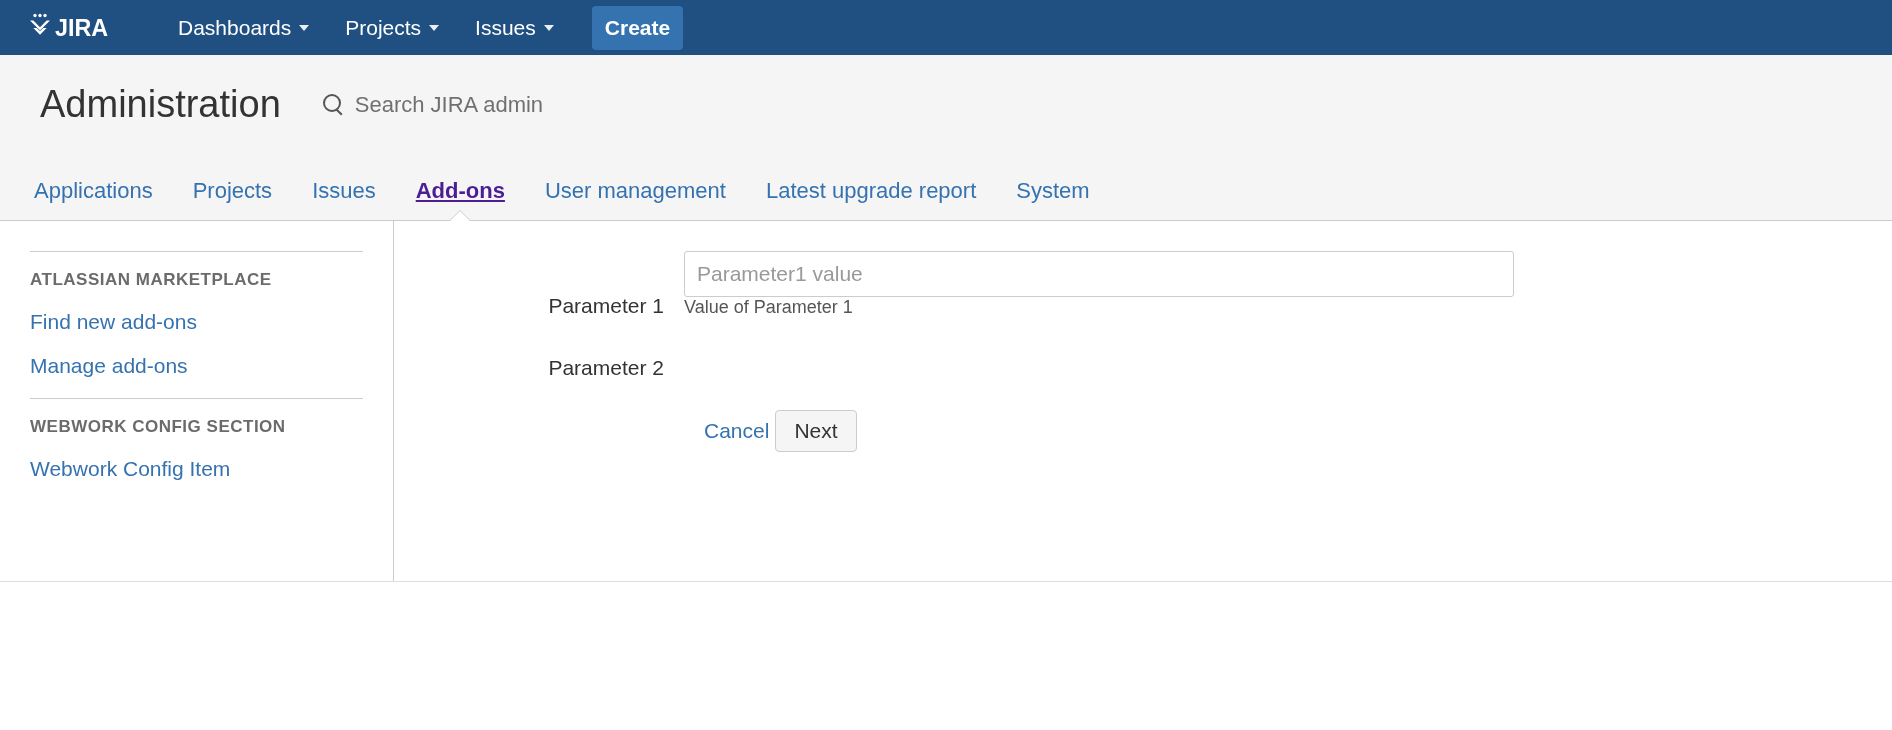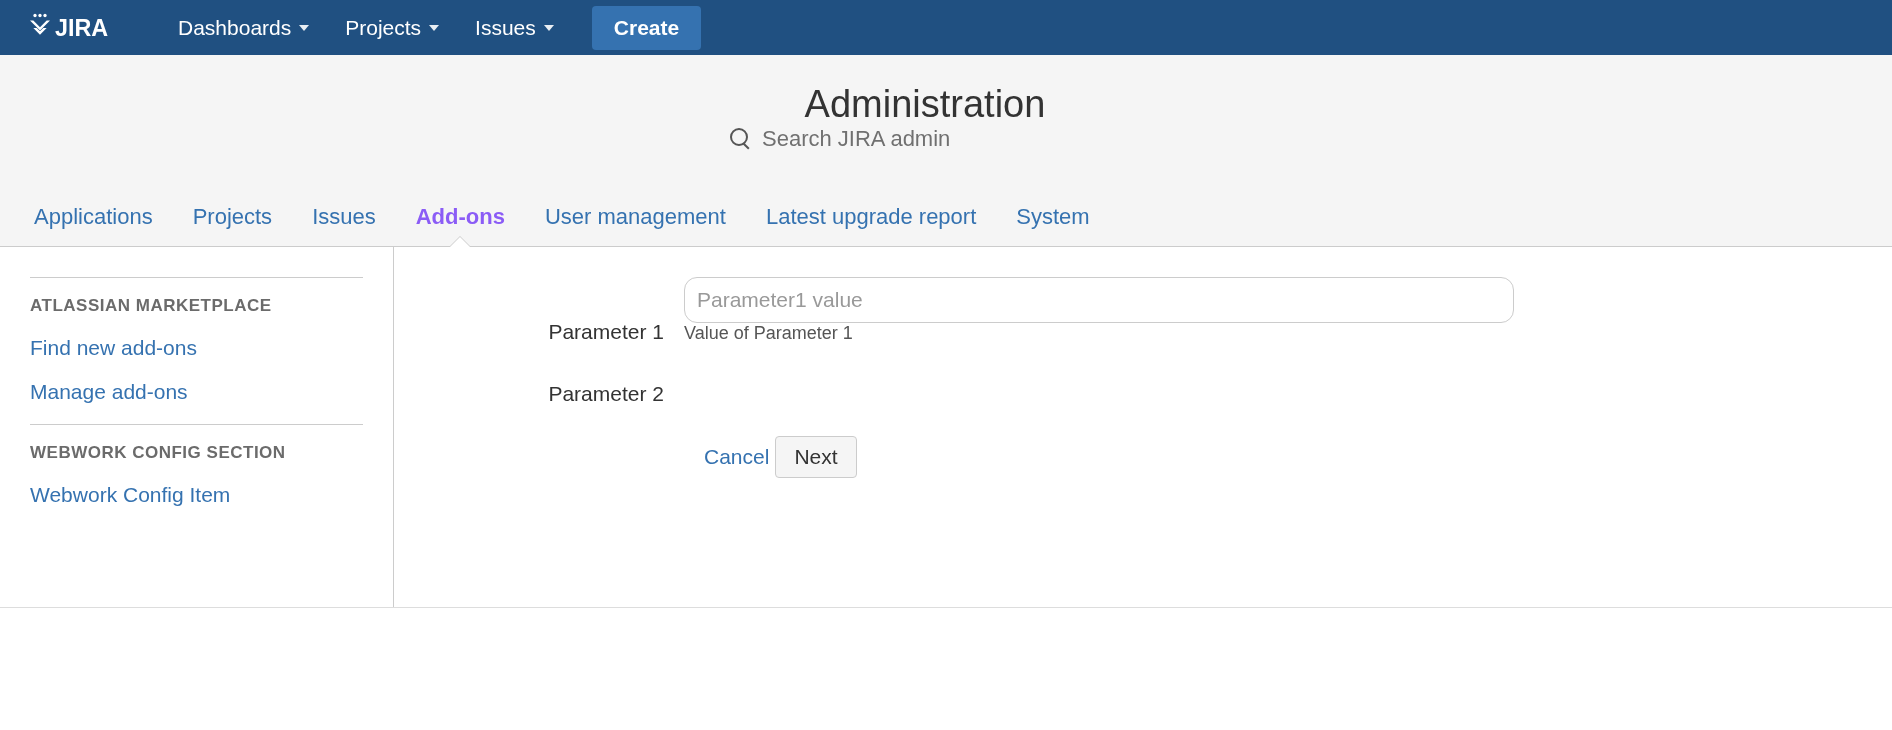--- a/index.html
+++ b/index.html
@@ -44,34 +44,33 @@
     opacity: 0.9;
   }
   .create-btn {
     margin-left: 20px;
     background: #3572b0;
     color: #fff;
     font-size: 21px;
     font-weight: 600;
     border: none;
     border-radius: 4px;
-    padding: 10px 22px;
+    padding: 10px 13px;
     cursor: pointer;
   }
 
   
   .admin-header {
     background: #f5f5f5;
     border-bottom: 1px solid #ccc;
   }
   .admin-header-top {
     display: flex;
     align-items: center;
     padding: 28px 40px 38px 40px;
-    flex-direction: column;
   }
   .page-title {
     font-size: 38px;
     font-weight: 400;
     color: #333;
     margin-right: 42px;
   }
   .search-wrap {
     display: flex;
     align-items: center;
@@ -116,22 +115,23 @@
     position: relative;
   }
   .admin-tab {
     font-size: 22px;
     color: #3572b0;
     padding: 14px 4px 16px 4px;
     cursor: pointer;
     position: relative;
   }
   .admin-tab.active {
-    color: #8b5cf6;
+    color: #4c1d95;
     font-weight: 700;
+    text-decoration: underline;
   }
   .admin-tab.active::after {
     content: '';
     position: absolute;
     bottom: -1px;
     left: 50%;
     transform: translateX(-50%);
     width: 0; height: 0;
     border-left: 10px solid transparent;
     border-right: 10px solid transparent;
@@ -199,21 +199,21 @@
   }
   .form-field {
     flex: 1;
     max-width: 830px;
   }
   .text-input {
     width: 100%;
     font-size: 21px;
     padding: 10px 12px;
     border: 1px solid #ccc;
-    border-radius: 13px;
+    border-radius: 3px;
     color: #333;
   }
   .text-input::placeholder { color: #999; }
   .hint {
     font-size: 18px;
     color: #555;
   }
   .form-actions {
     display: flex;
     align-items: center;

